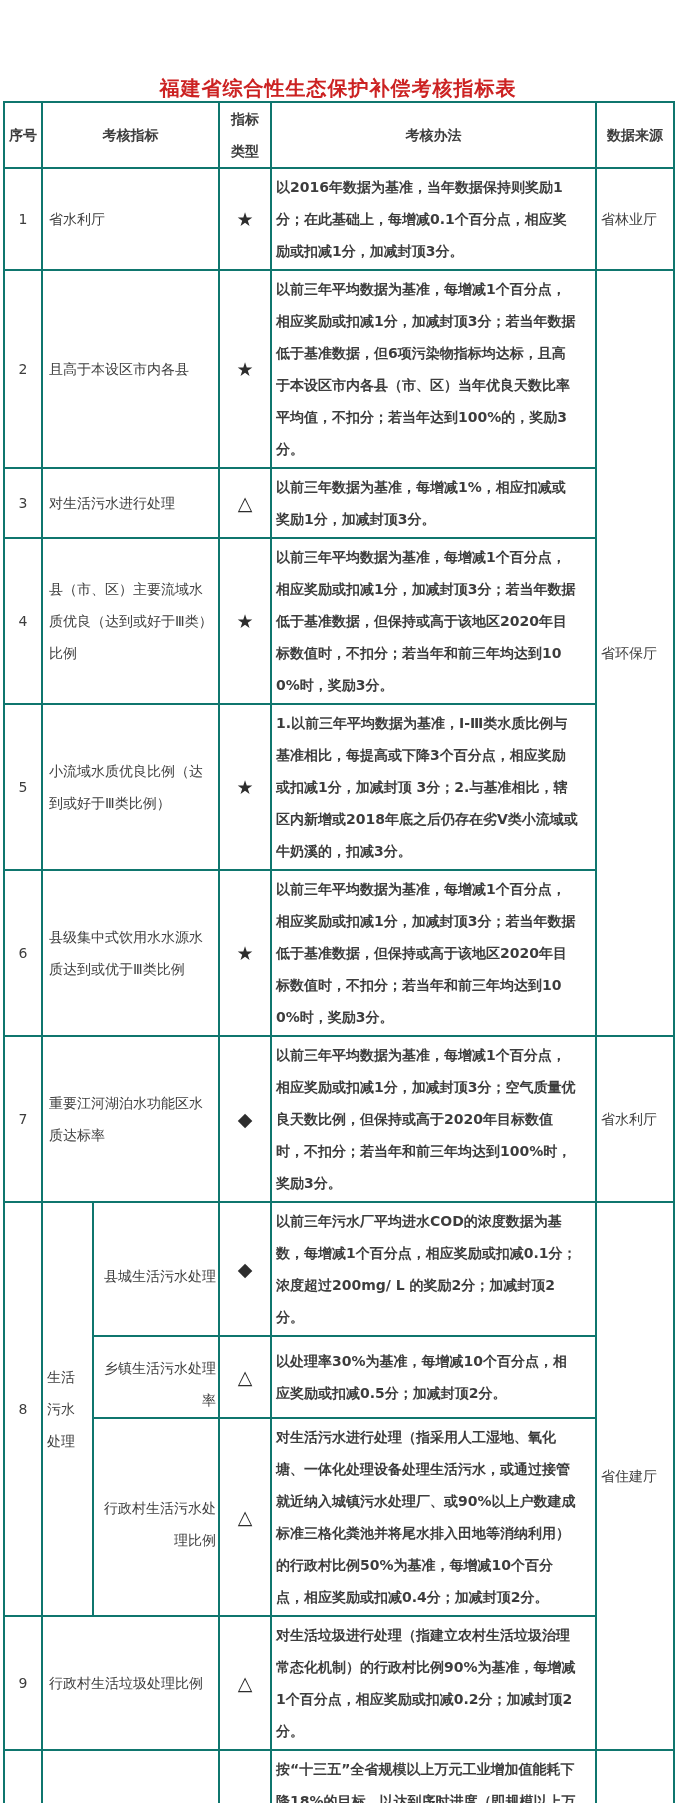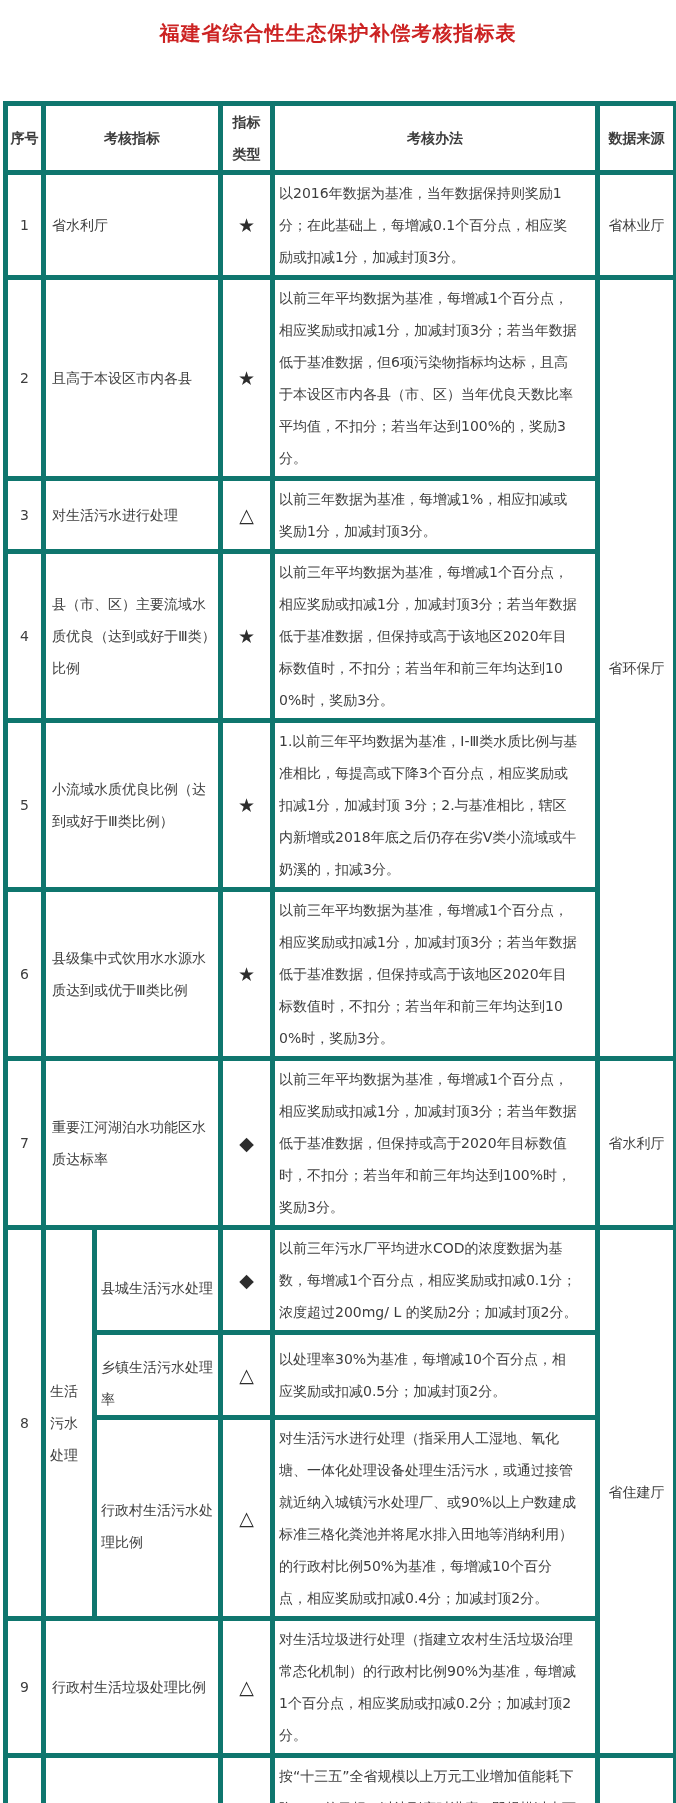--- a/index.html
+++ b/index.html
@@ -1,31 +1,31 @@
 <!DOCTYPE html>
 <html><head>
 <meta charset="utf-8">
 <style>
   html,body{margin:0;padding:0;background:#ffffff;}
   body{width:676px;font-family:"DejaVu Sans",sans-serif;color:#3d3d3d;}
-  .page-title{margin:20px 0 0 0;height:81px;display:flex;align-items:flex-start;justify-content:center;}
+  .page-title{margin:20px 0 0 0;height:81px;display:flex;align-items:flex-end;justify-content:center;}
   .page-title span{font-size:20px;font-weight:bold;color:#cc2222;letter-spacing:1px;line-height:26px;}
   table.assess{border-collapse:collapse;table-layout:fixed;width:670px;margin-left:3px;font-size:14px;}
-  table.assess th,table.assess td{border:5px solid #0f766e;vertical-align:middle;overflow:hidden;
+  table.assess th,table.assess td{border:2px solid #0f766e;vertical-align:middle;overflow:hidden;
     word-break:break-all;box-sizing:border-box;}
   th{font-weight:bold;text-align:center;line-height:32px;padding:0;}
   th .narrow{display:inline-block;width:32px;line-height:32px;}
   td.idx{text-align:center;line-height:30px;padding:0;}
   td.ind{text-align:left;padding:0 2px 0 6px;line-height:32px;}
   td.grp{text-align:left;padding:0 4px;line-height:32px;}
-  td.sub{text-align:left;padding:16px 2px 0 4px;line-height:32px;}
+  td.sub{text-align:right;padding:16px 2px 0 4px;line-height:32px;font-family:Liberation Mono, monospace;}
   td.typ{text-align:center;padding:0;}
   td.typ .sym{font-size:19px;color:#2d2d2d;line-height:20px;}
-  td.mth{text-align:left;padding:2px 16px 2px 4px;line-height:32px;}
-  td.src{text-align:center;padding:0 4px;line-height:32px;}
+  td.mth{text-align:left;padding:2px 16px 2px 4px;line-height:32px;font-weight:bold;}
+  td.src{padding:0 4px;line-height:32px;}
   tr.hdr{height:66px;} tr.r1{height:94px;} tr.r2{height:174px;} tr.r3{height:70px;}
   tr.r4{height:132px;} tr.r5{height:163px;} tr.r6{height:133px;} tr.r7{height:133px;}
   tr.r8a{height:102px;} tr.r8b{height:67px;} tr.r8c{height:198px;} tr.r9{height:101px;}
   tr.r10{height:198px;}
 </style>
 </head>
 <body>
 
 <div class="page-title">
   <span>福建省综合性生态保护补偿考核指标表</span>
@@ -90,21 +90,21 @@
     <td class="idx">6</td>
     <td class="ind" colspan="2">县级集中式饮用水水源水质达到或优于Ⅲ类比例</td>
     <td class="typ"><span class="sym">★</span></td>
     <td class="mth">以前三年平均数据为基准，每增减1个百分点，相应奖励或扣减1分，加减封顶3分；若当年数据低于基准数据，但保持或高于该地区2020年目标数值时，不扣分；若当年和前三年均达到100%时，奖励3分。</td>
   </tr>
 
   <tr class="r7">
     <td class="idx">7</td>
     <td class="ind" colspan="2">重要江河湖泊水功能区水质达标率</td>
     <td class="typ"><span class="sym">◆</span></td>
-    <td class="mth">以前三年平均数据为基准，每增减1个百分点，相应奖励或扣减1分，加减封顶3分；若当年数据低于基准数据，但保持或高于2020年目标数值时，不扣分；若当年和前三年均达到100%时，奖励3分。</td>
+    <td class="mth">以前三年平均数据为基准，每增减1个百分点，相应奖励或扣减1分，加减封顶3分；空气质量优良天数比例，但保持或高于2020年目标数值时，不扣分；若当年和前三年均达到100%时，奖励3分。</td>
     <td class="src">省水利厅</td>
   </tr>
 
   <tr class="r8a">
     <td class="idx" rowspan="3">8</td>
     <td class="grp" rowspan="3">生活污水处理</td>
     <td class="sub">县城生活污水处理</td>
     <td class="typ"><span class="sym">◆</span></td>
     <td class="mth">以前三年污水厂平均进水COD的浓度数据为基数，每增减1个百分点，相应奖励或扣减0.1分；浓度超过200mg/ L 的奖励2分；加减封顶2分。</td>
     <td class="src" rowspan="4">省住建厅</td>

